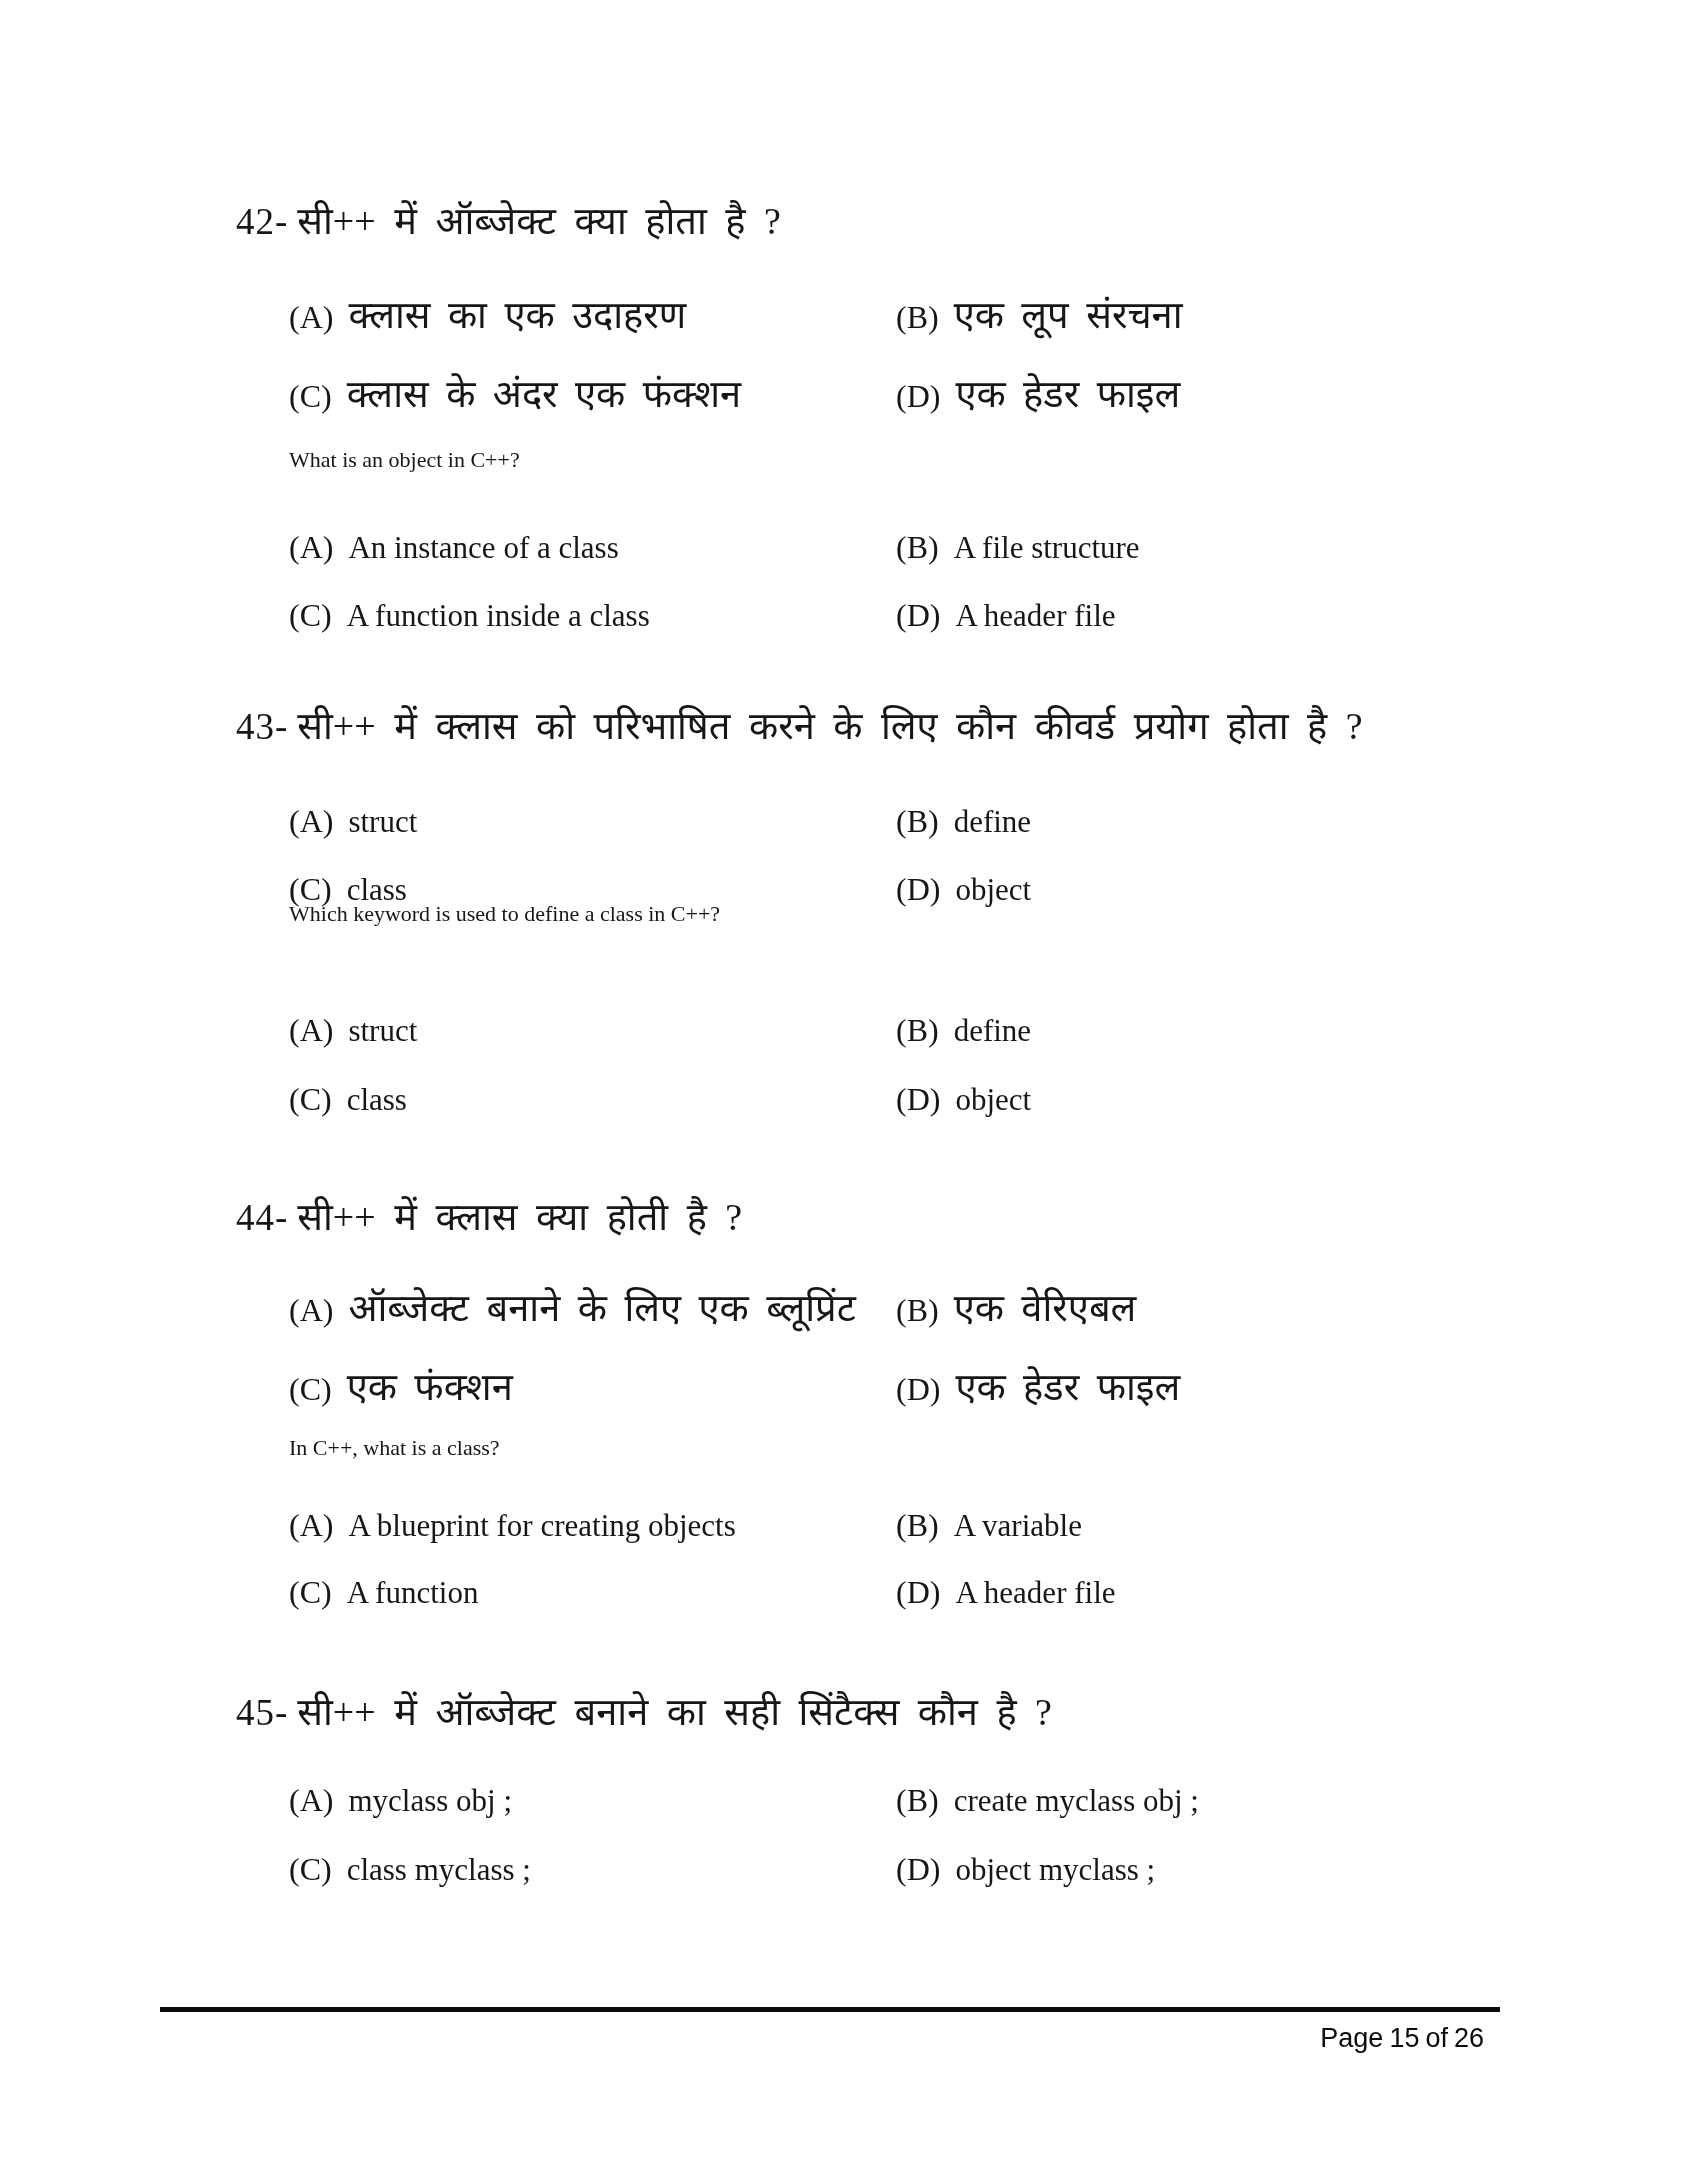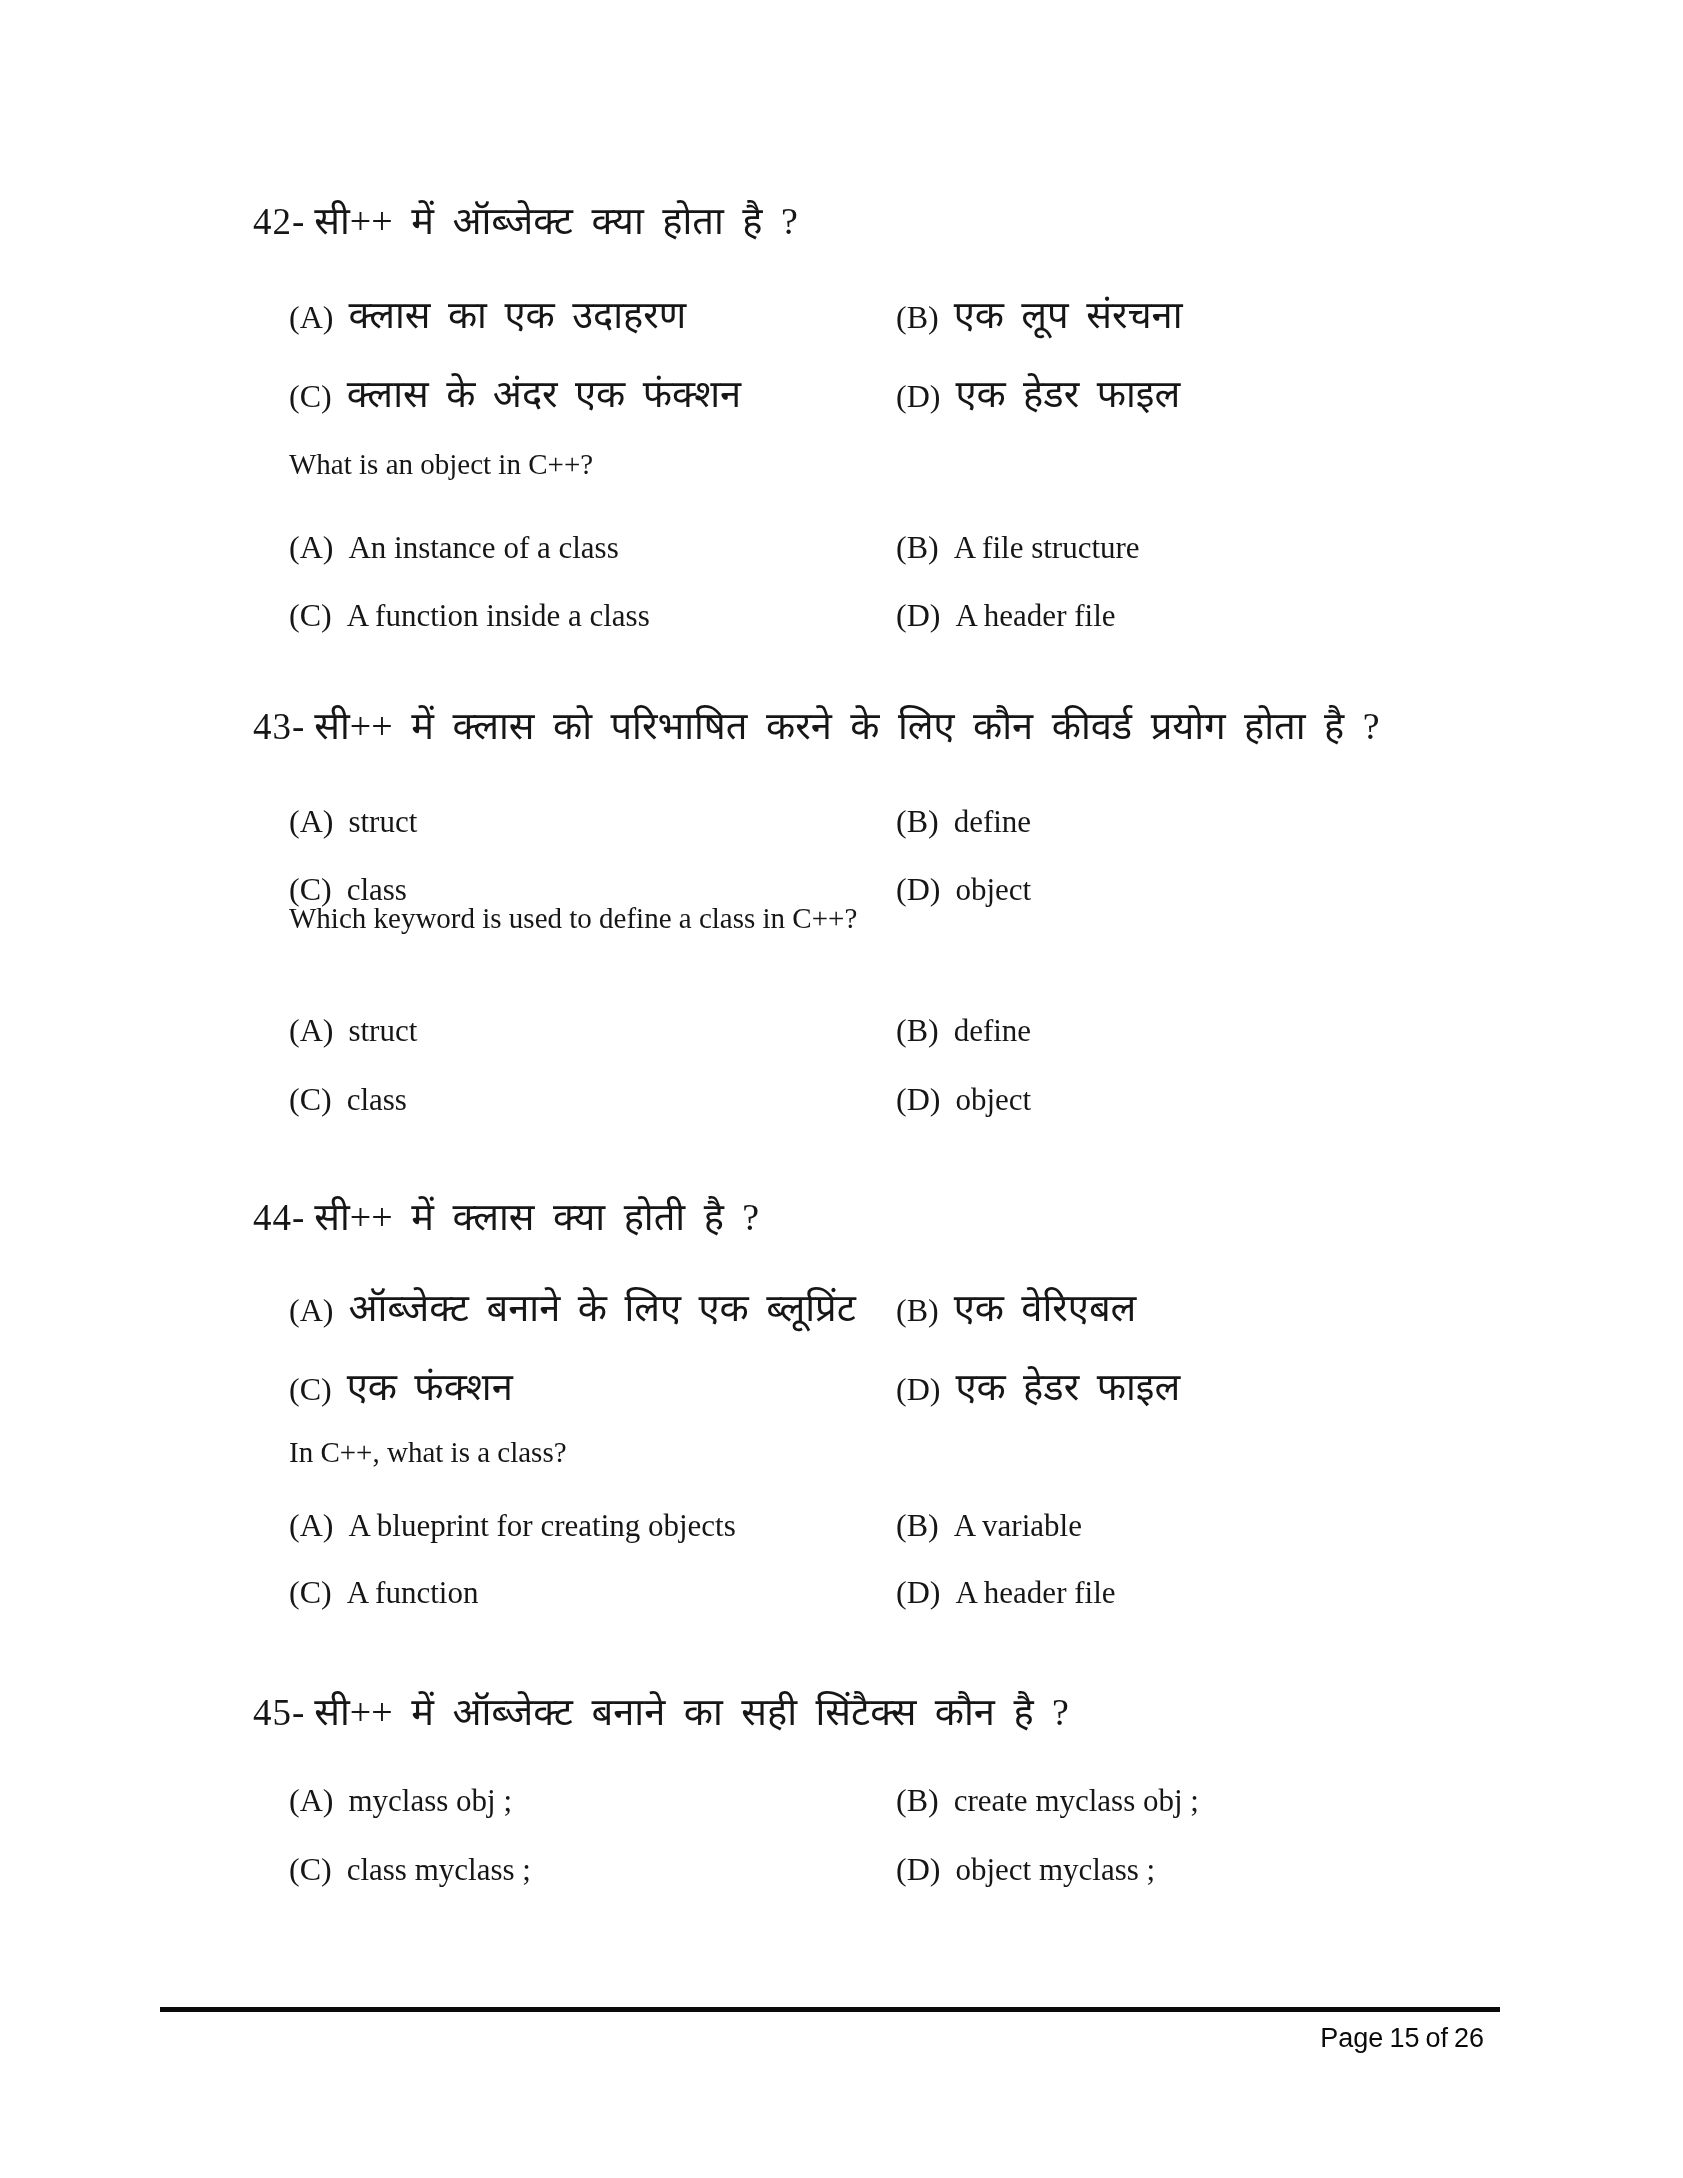--- a/index.html
+++ b/index.html
@@ -16,21 +16,21 @@
     overflow: hidden;
   }
 
   .line {
     position: absolute;
     white-space: nowrap;
     line-height: 1.25;
   }
 
   
-  .q-heading { left: 253px; }
+  .q-heading { left: 236px; }
   .q-num {
     font-size: 37px;
     letter-spacing: 1px;
     margin-right: 9px;
   }
   .hindi-text {
     font-size: 38px;
     word-spacing: 9px;
   }
 
@@ -41,21 +41,21 @@
   .col-b { left: 896px; }
 
   .opt-label {
     font-size: 32px;
     margin-right: 15px;
   }
   .opt-hindi .opt-text { font-size: 38px; word-spacing: 8px; }
   .opt-latin .opt-text { font-size: 31px; }
 
   
-  .eng-q { left: 289px; font-size: 29px; }
+  .eng-q { left: 289px; font-size: 22px; }
 
   
   .footer-rule {
     position: absolute;
     left: 160px; top: 2007px;
     width: 1340px; height: 5px;
     background: #0a0a0a;
   }
   .footer-text {
     position: absolute;

